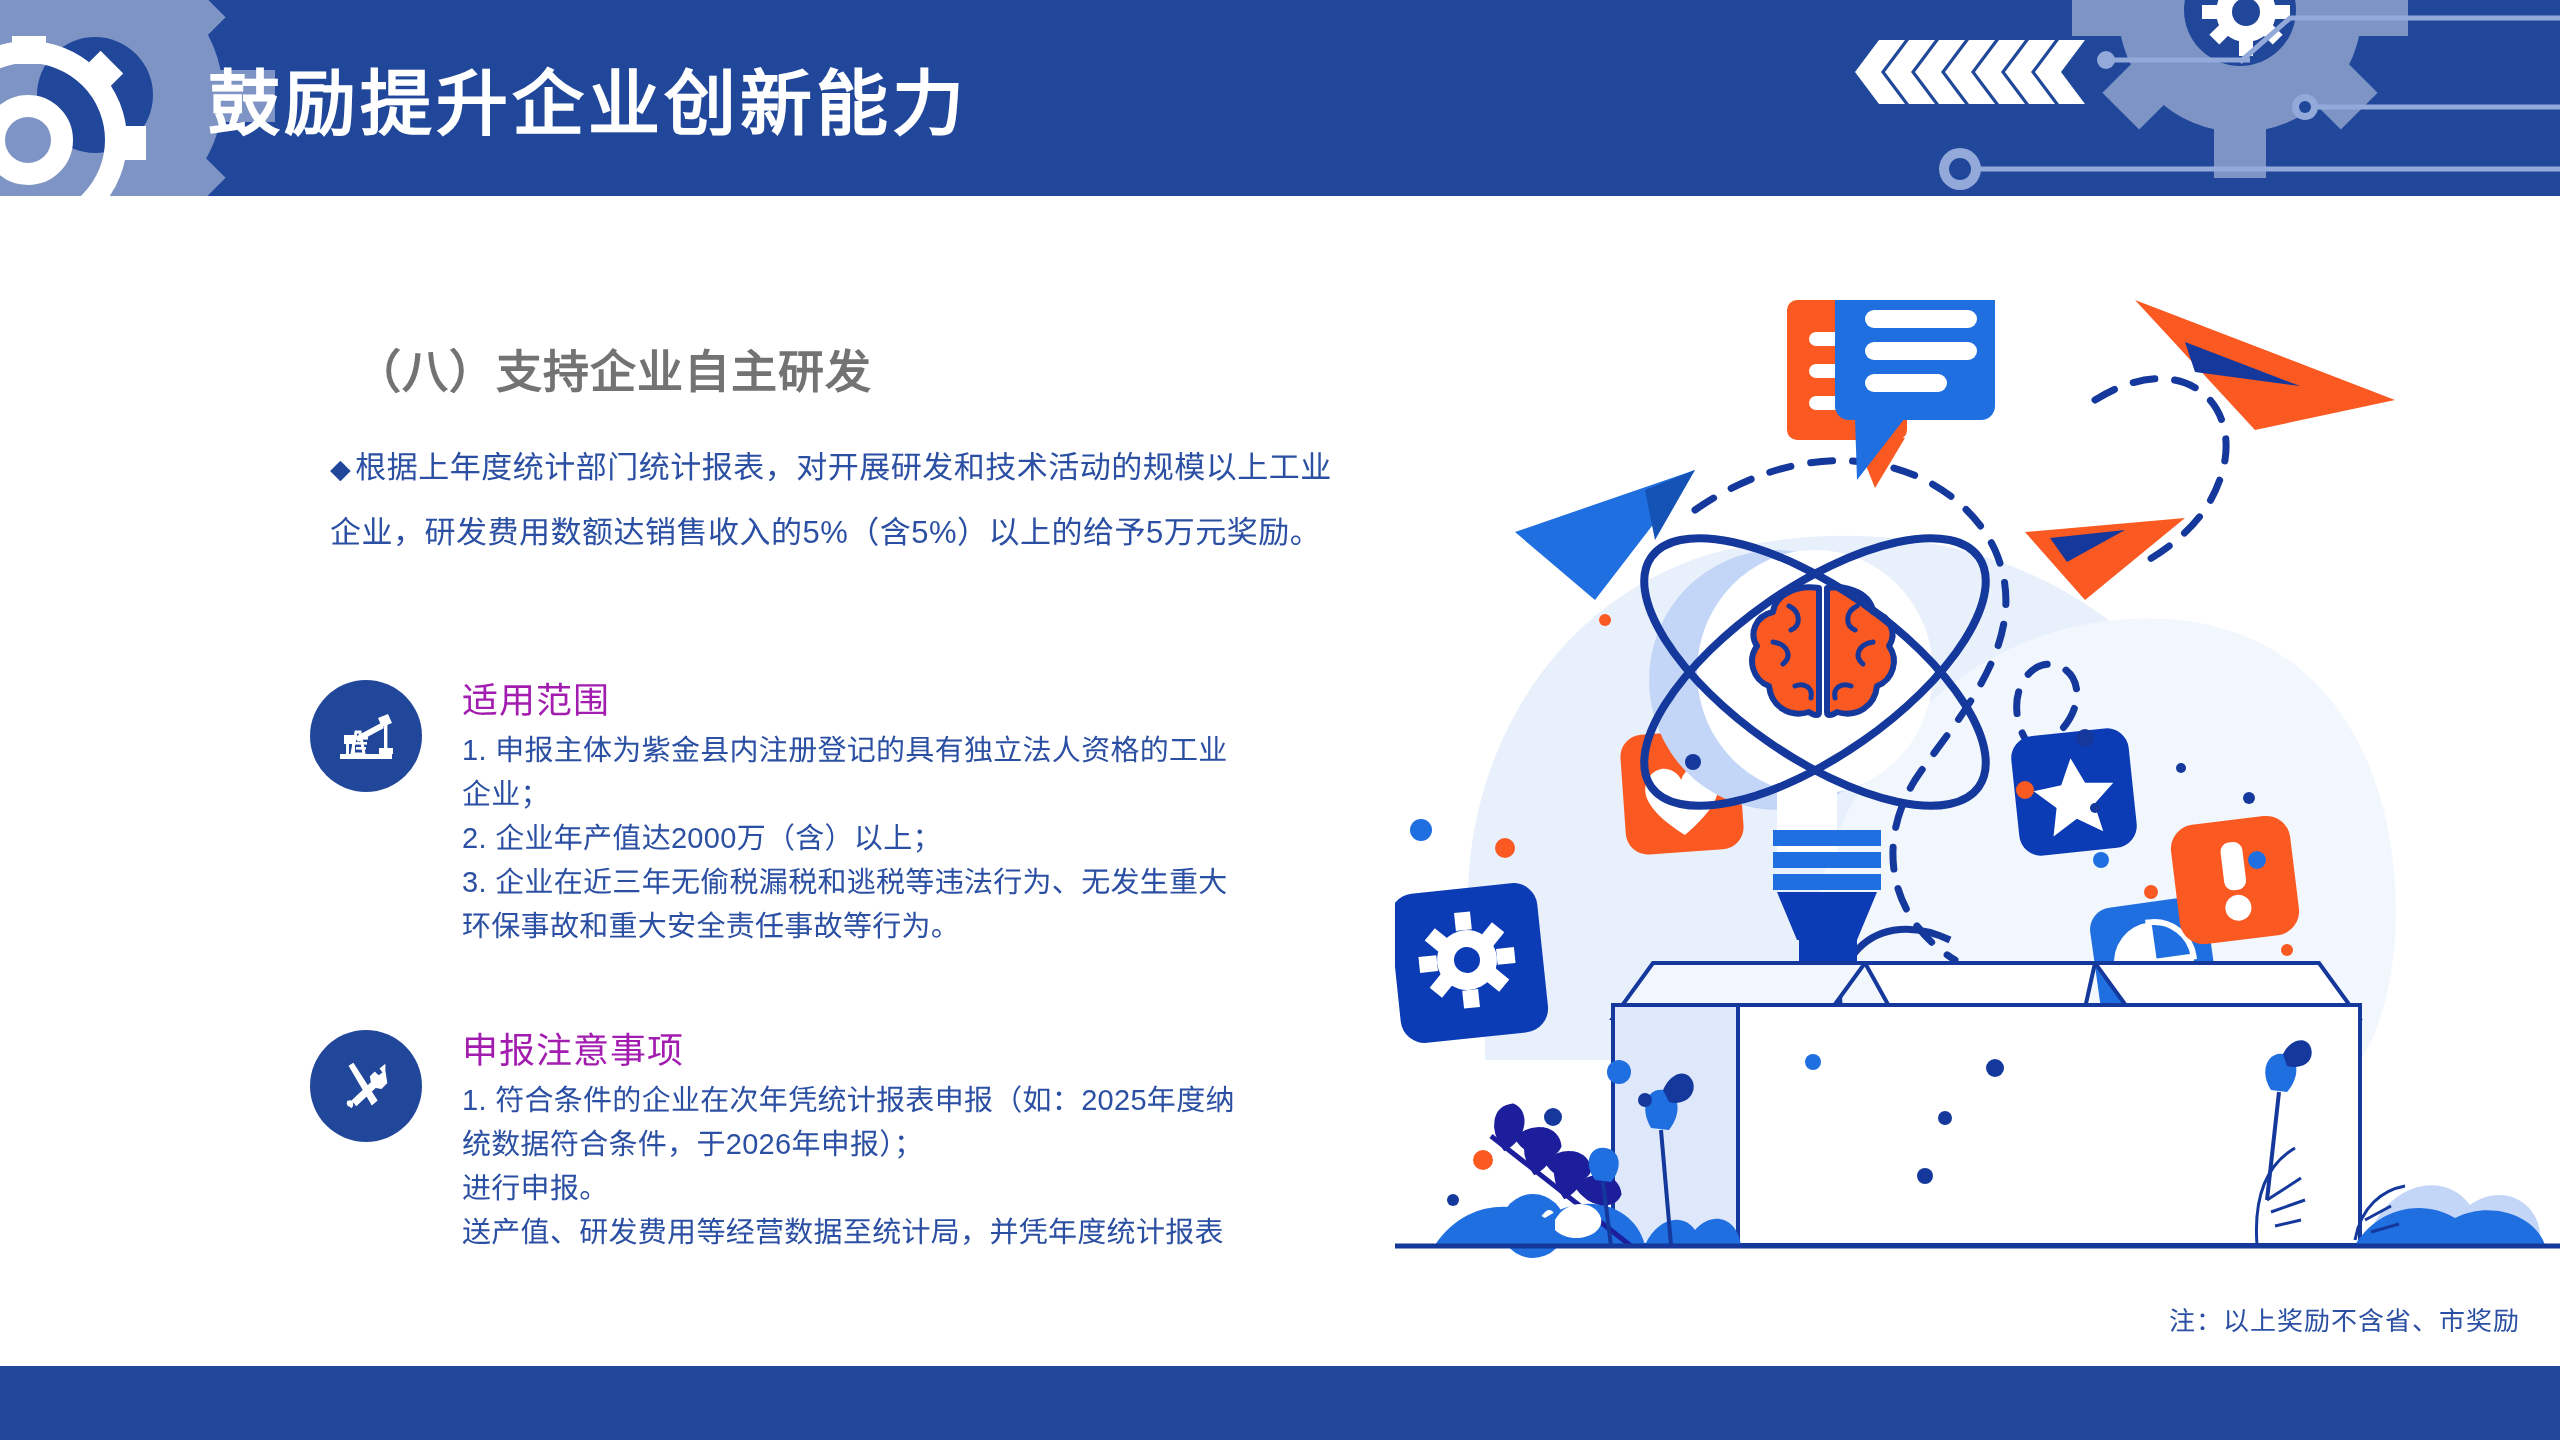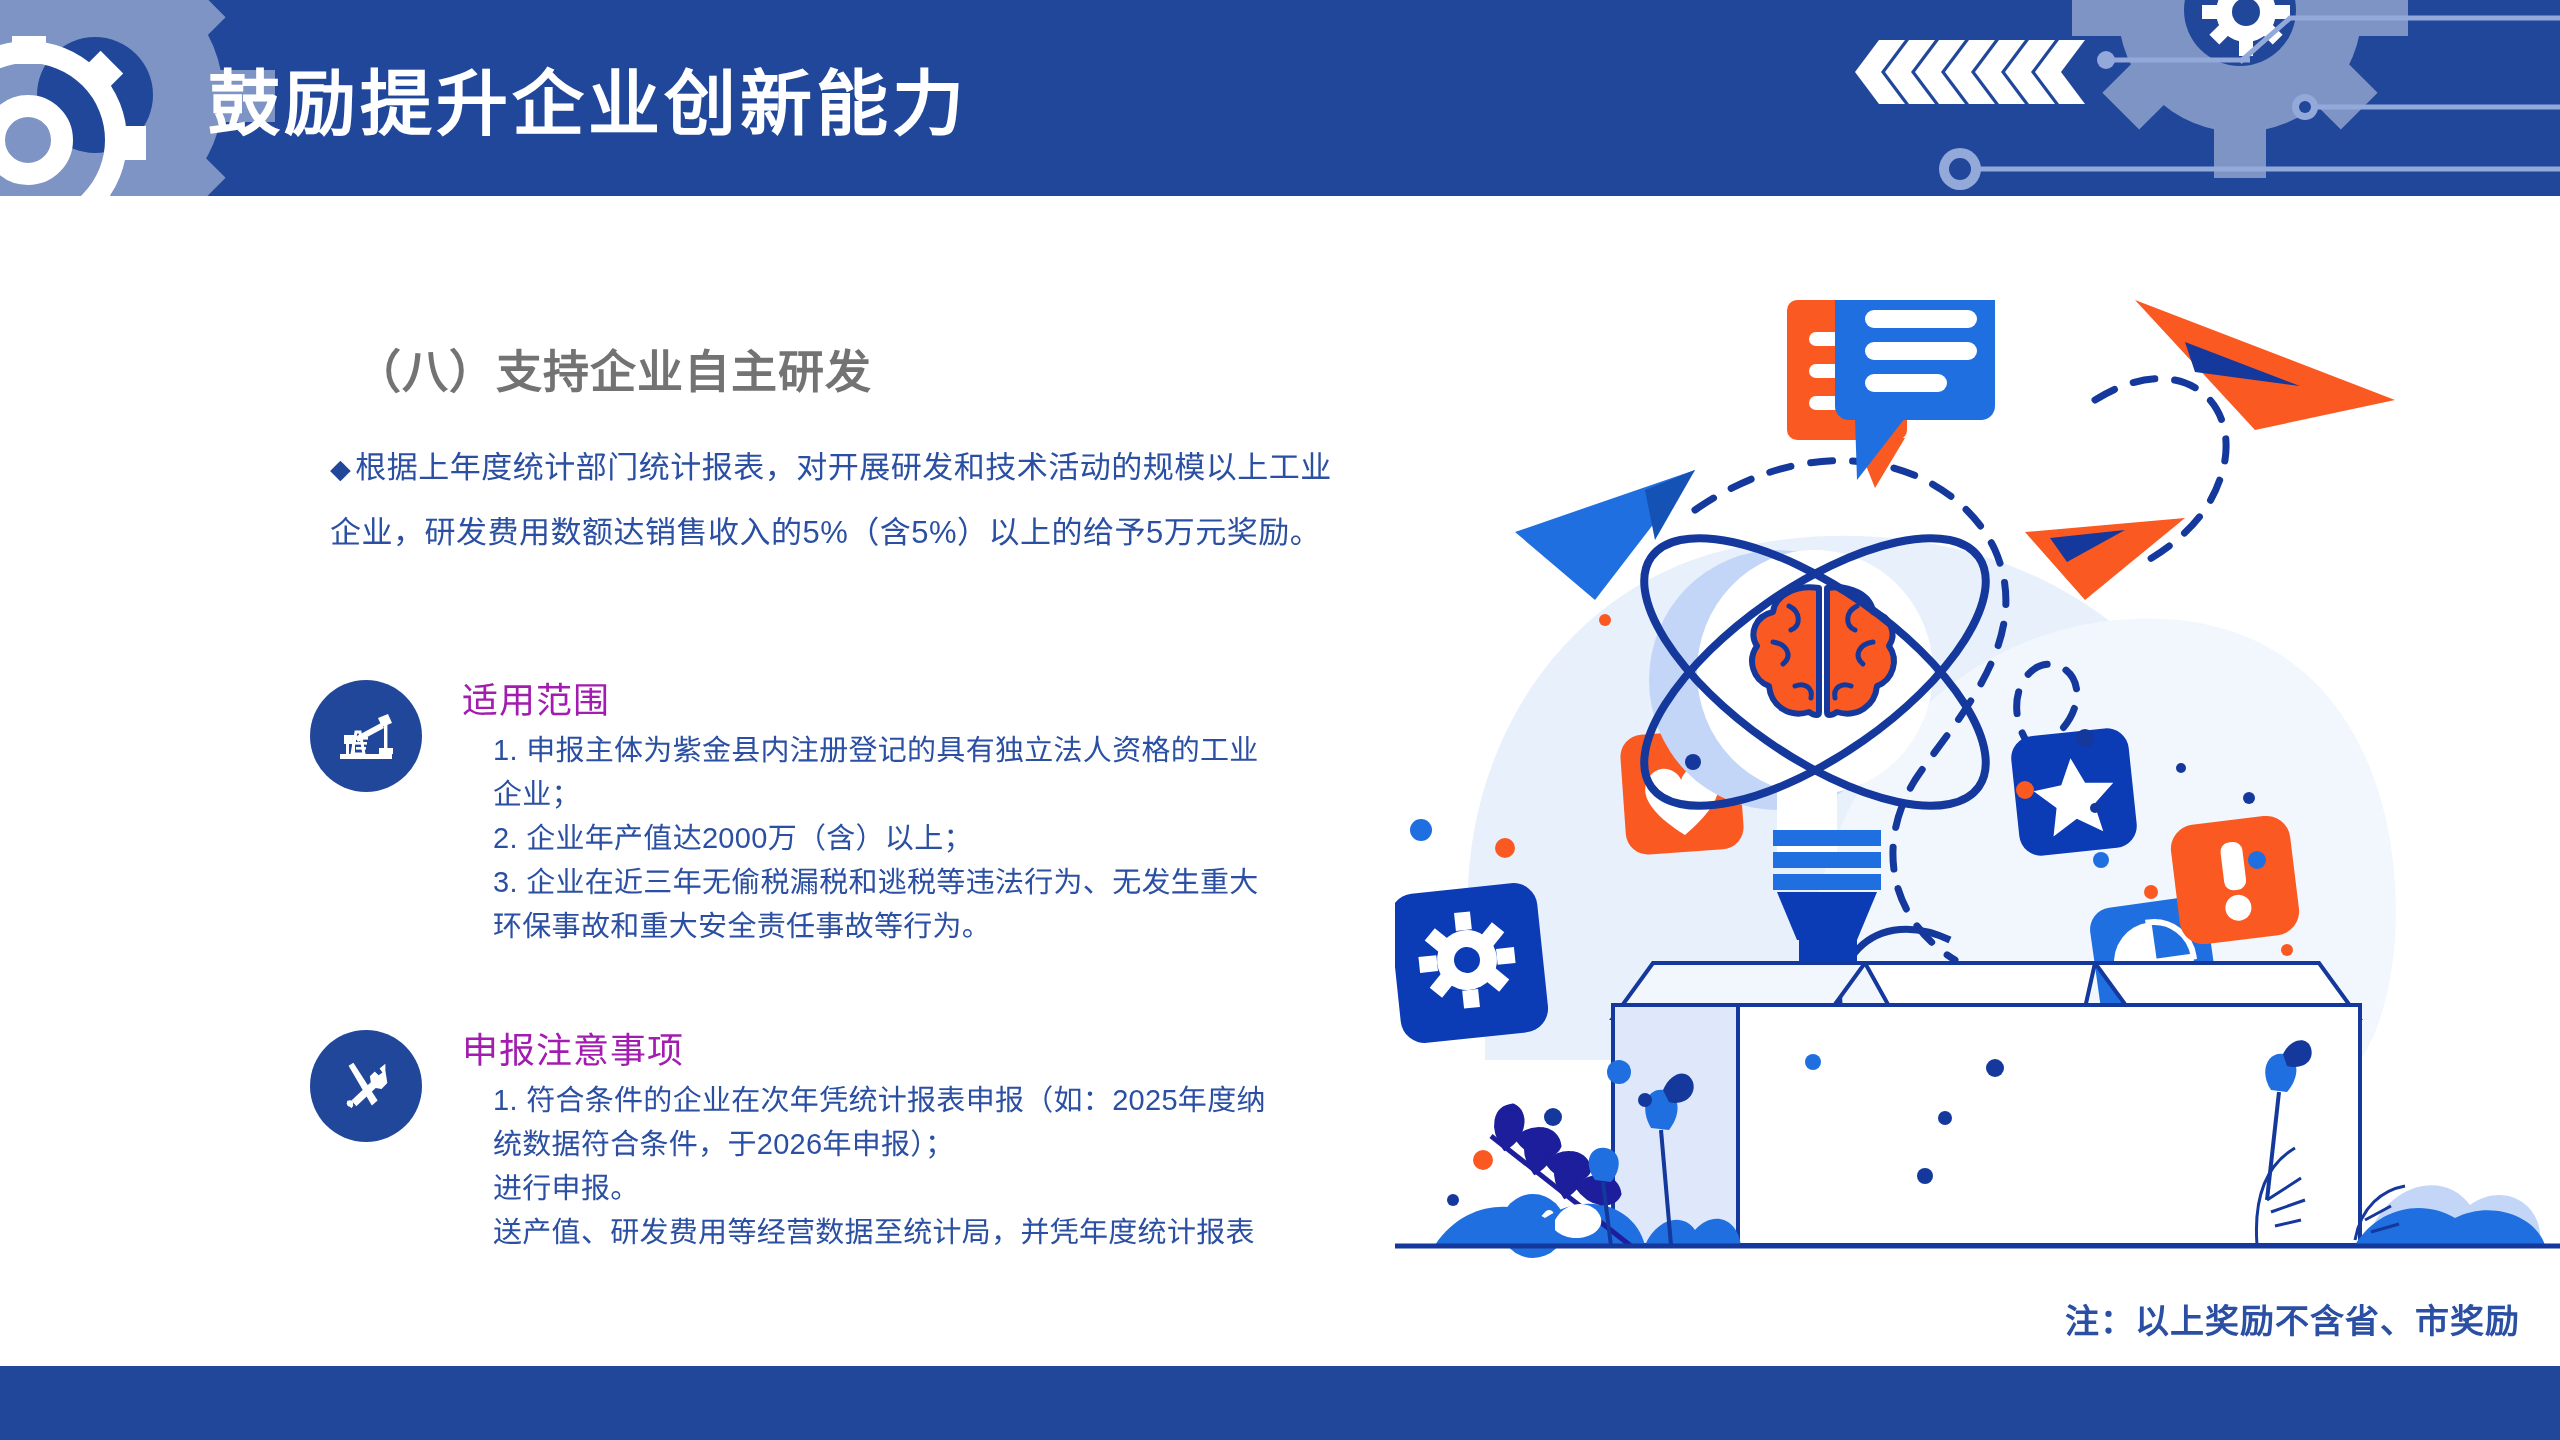--- a/index.html
+++ b/index.html
@@ -119,34 +119,32 @@
     font-weight: 400;
     color: #a21caf;
     letter-spacing: 1px;
     margin-bottom: 2px;
   }
   .block-line {
     font-size: 29px;
     line-height: 44px;
     color: #2b4fa2;
     letter-spacing: 0.3px;
-    margin-left: 31px;
   }
 
   
   .note {
     position: absolute;
     right: 40px;
     top: 1300px;
-    font-size: 34px;
+    font-size: 26px;
     line-height: 42px;
     color: #2b4fa2;
     letter-spacing: 1px;
     white-space: nowrap;
-    font-weight: bold;
   }
 
   
   .illustration {
     position: absolute;
     left: 1395px;
     top: 300px;
     width: 1165px;
     height: 1000px;
   }

